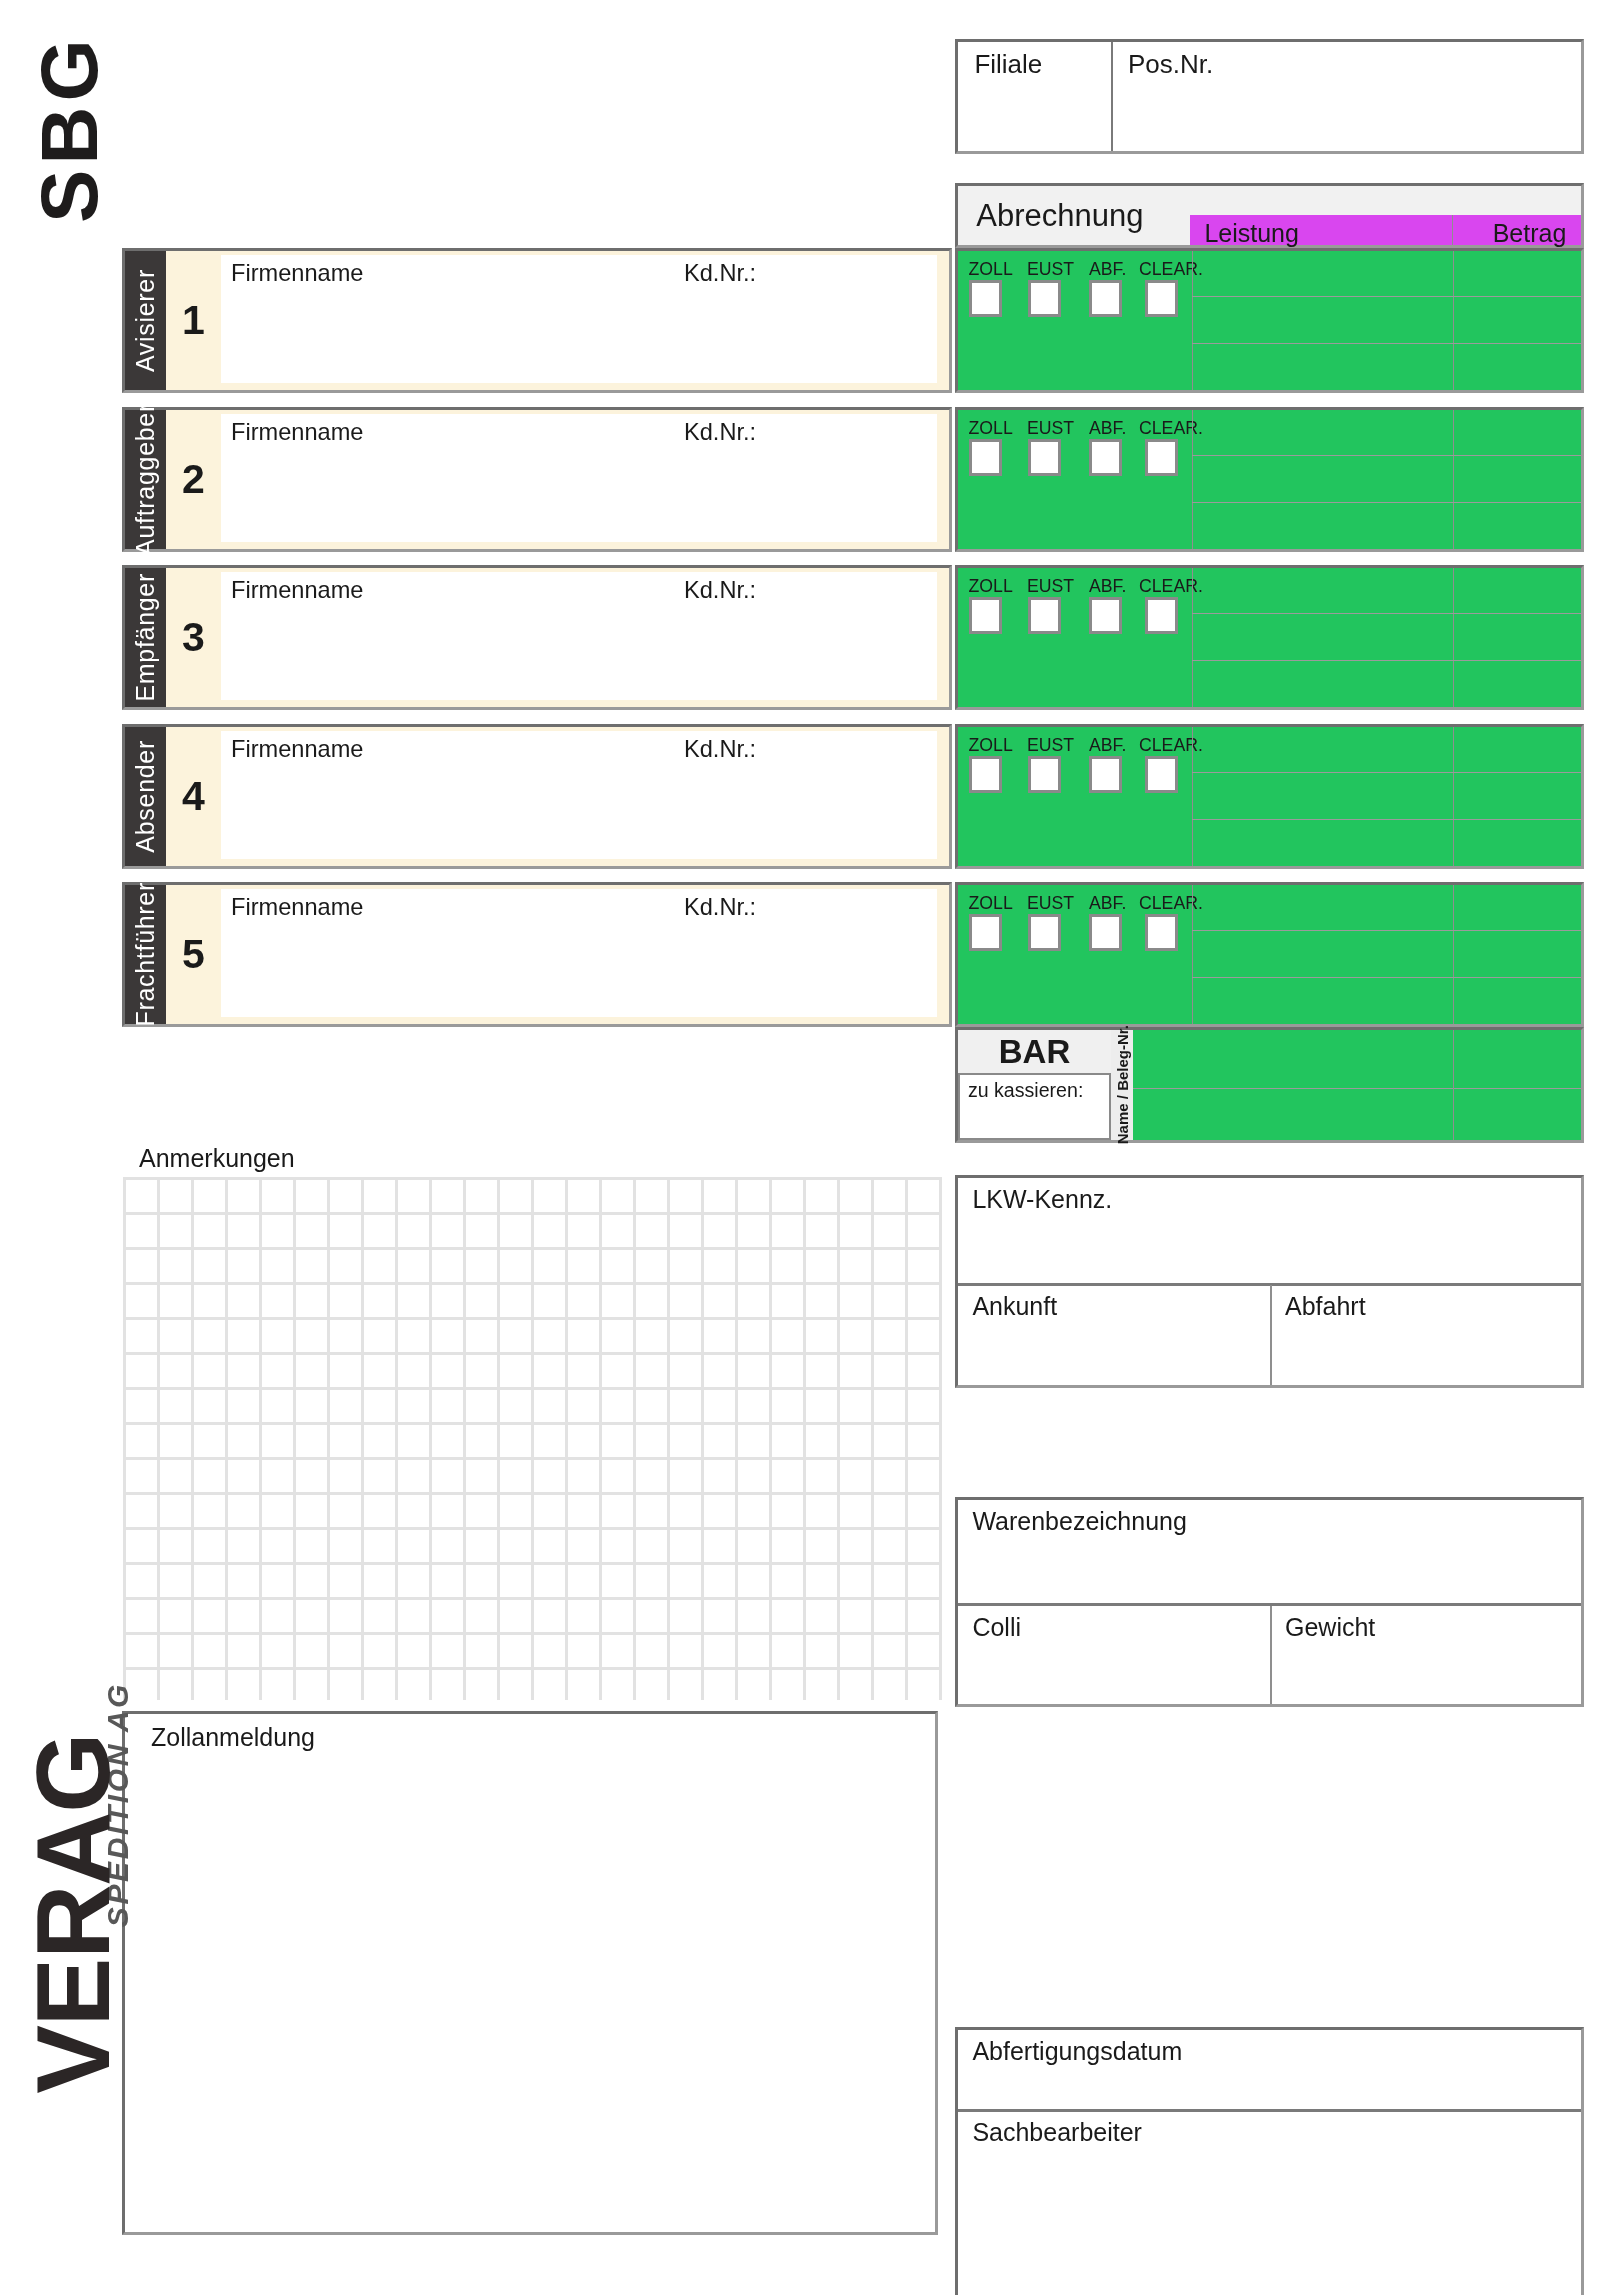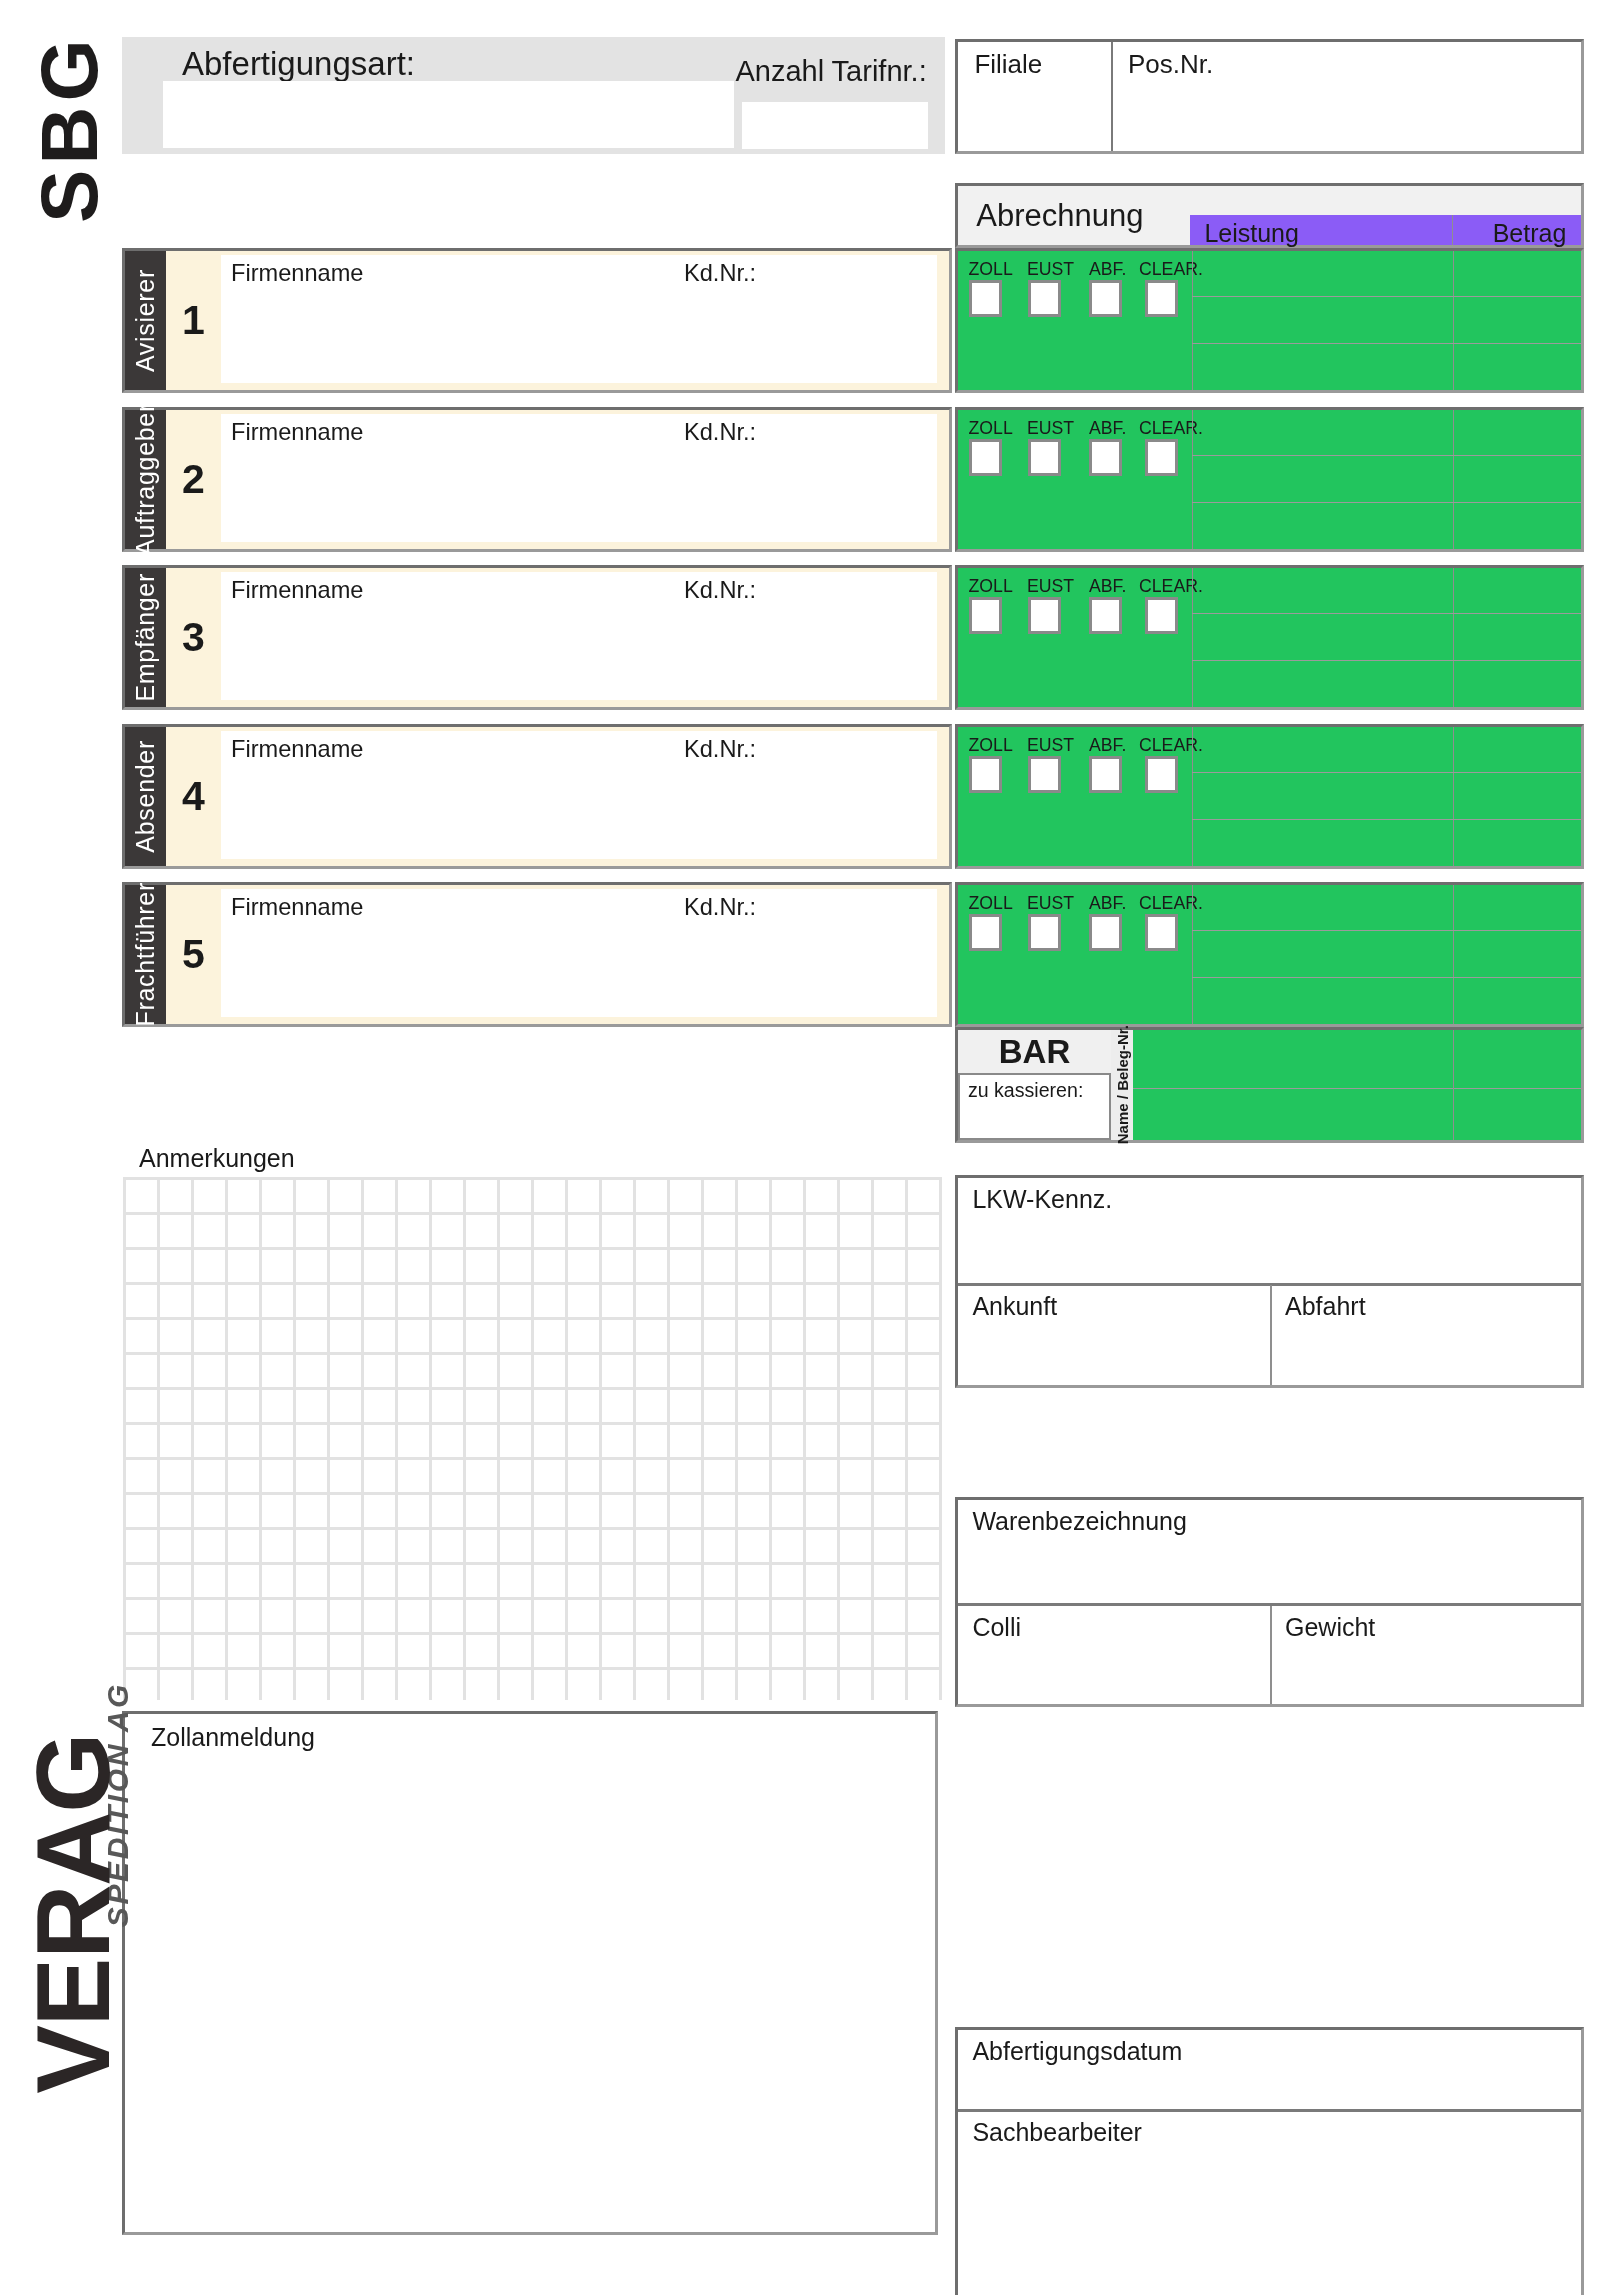--- a/index.html
+++ b/index.html
@@ -35,38 +35,32 @@
 </style>
 </head>
 <body>
 
 <div class="page">
 
   <div class="abs" style="left:26px;top:34px;width:88px;height:206px;display:flex;align-items:flex-start;justify-content:center;">
     <span class="vtext" style="font-size:80px;font-weight:900;letter-spacing:5.2px;color:#1e1c1c;">SBG</span>
   </div>
 
-  <div class="abs" style="left:122px;top:37px;width:823px;height:117px;background:#e3e3e3;">
-    <span class="lbl" style="left:60px;top:7.9px;font-size:33px;">Abfertigungsart:</span>
-    <div class="abs" style="left:41px;top:44px;width:571px;height:67px;background:#fff;"></div>
-    <span class="lbl" style="right:18.3px;top:18.3px;font-size:29px;">Anzahl Tarifnr.:</span>
-    <div class="abs" style="left:620px;top:65px;width:186px;height:47px;background:#fff;"></div>
-  </div>
 
   <div class="box" style="left:955px;top:39px;width:629px;height:115px;">
     <span class="lbl" style="left:16.4px;top:6.5px;font-size:26px;">Filiale</span>
     <div class="vline" style="left:153px;background:#7a7a7a;"></div>
     <span class="lbl" style="left:170px;top:6.5px;font-size:26px;">Pos.Nr.</span>
     <div class="abs" style="left:0;top:39px;width:151px;height:65px;"></div>
     <div class="abs" style="left:157px;top:39px;right:0;height:65px;"></div>
   </div>
 
   <div class="box" style="left:955px;top:183px;width:629px;height:65px;background:#f1f1f1;">
     <span class="lbl" style="left:18.3px;top:11.8px;font-size:31px;">Abrechnung</span>
-    <div class="abs" style="left:232px;top:29.4px;right:0;bottom:0;background:#8b5cf6;">
+    <div class="abs" style="left:232px;top:29.4px;right:0;bottom:0;background:#d946ef;">
       <span class="lbl" style="left:14.4px;top:3.9px;font-size:25px;">Leistung</span>
       <div class="vline" style="left:262px;width:1.3px;background:#8f8f8f;"></div>
       <span class="lbl" style="left:287px;top:3.9px;width:105px;text-align:center;font-size:25px;">Betrag</span>
     </div>
   </div>
 
   <div class="rowblock" style="top:248px;">
     <div class="rowtab">
         <span class="vtext">Avisierer</span>
       </div>

